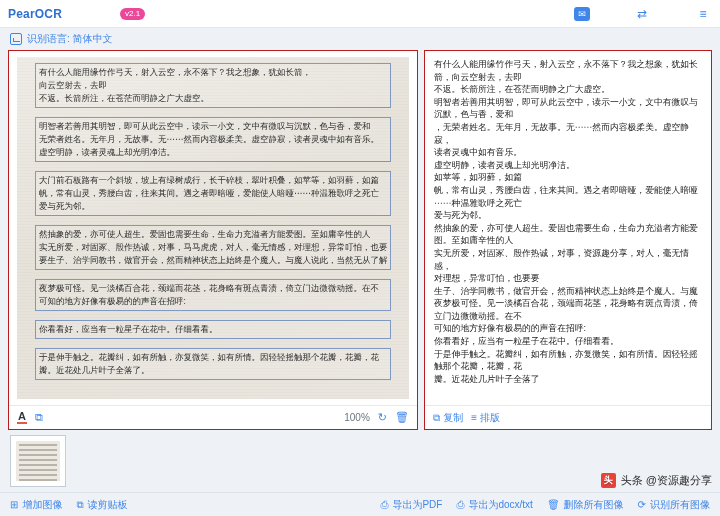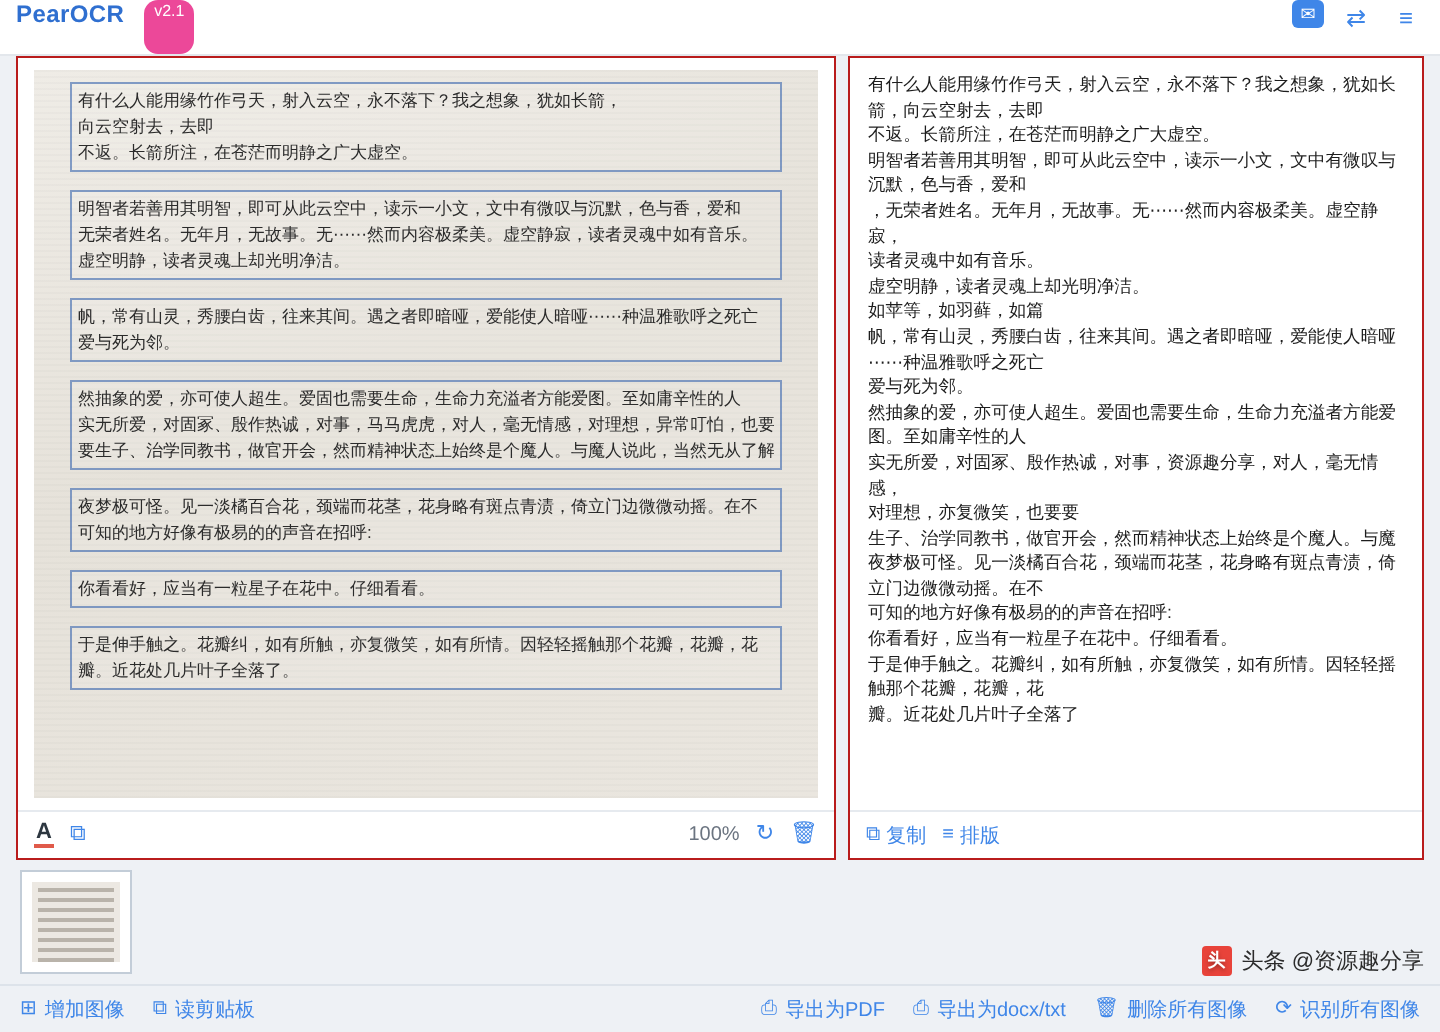--- a/index.html
+++ b/index.html
@@ -15,31 +15,32 @@
     width: 720px; height: 516px;
     background: #eef1f5;
     display: flex; flex-direction: column;
   }
 
   
   .titlebar {
     height: 28px;
     background: #ffffff;
     border-bottom: 1px solid #e3e7ec;
-    display: flex; 
+    display: flex; align-items: center;
     padding: 0 8px;
     flex: 0 0 28px;
+    gap: 36px;
   }
   .brand {
     font-size: 12px; font-weight: bold;
     color: #2f6fd0;
     letter-spacing: .2px;
   }
   .version-badge {
-    margin-left: 10px;
+    margin-left: 22px;
     background: #ec4899;
     color: #fff;
     font-size: 8px;
     border-radius: 7px;
     padding: 1px 5px 1px 5px;
     line-height: 10px;
     display: inline-block;
   }
   .titlebar-spacer { flex: 1; }
   .tb-icon {
@@ -268,39 +269,44 @@
 
   <div class="titlebar">
     <span class="brand">PearOCR</span>
     <span class="version-badge">v2.1</span>
     <div class="titlebar-spacer"></div>
     <div class="tb-icon blue-box">✉</div>
     <div class="tb-icon">⇄</div>
     <div class="tb-icon">≡</div>
   </div>
 
+  <div class="langbar">
+    <span class="lang-ico"></span>
+    <span class="lang-text">识别语言: 简体中文</span>
+  </div>
 
   <div class="panes">
 
     <div class="pane pane-left">
       <div class="img-area">
         <div class="scan-img">
           <div class="scan-grain"></div>
           <div class="scan-col" id="scan-col">
               <div class="scan-para">
                 <div class="scan-line">有什么人能用缘竹作弓天，射入云空，永不落下？我之想象，犹如长箭，</div>
                 <div class="scan-line">向云空射去，去即</div>
                 <div class="scan-line">不返。长箭所注，在苍茫而明静之广大虚空。</div>
               </div>
               <div class="scan-para">
                 <div class="scan-line">明智者若善用其明智，即可从此云空中，读示一小文，文中有微叹与沉默，色与香，爱和</div>
                 <div class="scan-line">无荣者姓名。无年月，无故事。无⋯⋯然而内容极柔美。虚空静寂，读者灵魂中如有音乐。</div>
                 <div class="scan-line">虚空明静，读者灵魂上却光明净洁。</div>
               </div>
               <div class="scan-para">
+                <div class="scan-line">大门前石板路有一个斜坡，坡上有绿树成行，长干碎枝，翠叶积叠，如苹等，如羽藓，如篇</div>
                 <div class="scan-line">帆，常有山灵，秀腰白齿，往来其间。遇之者即暗哑，爱能使人暗哑⋯⋯种温雅歌呼之死亡</div>
                 <div class="scan-line">爱与死为邻。</div>
               </div>
               <div class="scan-para">
                 <div class="scan-line">然抽象的爱，亦可使人超生。爱固也需要生命，生命力充溢者方能爱图。至如庸辛性的人</div>
                 <div class="scan-line">实无所爱，对固冢、殷作热诚，对事，马马虎虎，对人，毫无情感，对理想，异常叮怕，也要</div>
                 <div class="scan-line">要生子、治学同教书，做官开会，然而精神状态上始终是个魔人。与魔人说此，当然无从了解。</div>
               </div>
               <div class="scan-para">
                 <div class="scan-line">夜梦极可怪。见一淡橘百合花，颈端而花茎，花身略有斑点青渍，倚立门边微微动摇。在不</div>
@@ -336,21 +342,21 @@
           <div class="text-line">，无荣者姓名。无年月，无故事。无⋯⋯然而内容极柔美。虚空静寂，</div>
           <div class="text-line">读者灵魂中如有音乐。</div>
           <div class="text-line">虚空明静，读者灵魂上却光明净洁。</div>
           <div class="text-line">如苹等，如羽藓，如篇</div>
           <div class="text-line">帆，常有山灵，秀腰白齿，往来其间。遇之者即暗哑，爱能使人暗哑</div>
           <div class="text-line">⋯⋯种温雅歌呼之死亡</div>
           <div class="text-line">爱与死为邻。</div>
           <div class="text-line">然抽象的爱，亦可使人超生。爱固也需要生命，生命力充溢者方能爱</div>
           <div class="text-line">图。至如庸辛性的人</div>
           <div class="text-line">实无所爱，对固冢、殷作热诚，对事，资源趣分享，对人，毫无情感，</div>
-          <div class="text-line">对理想，亦复微笑，也要要</div>
+          <div class="text-line">对理想，异常叮怕，也要要</div>
           <div class="text-line">生子、治学同教书，做官开会，然而精神状态上始终是个魔人。与魔</div>
           <div class="text-line">夜梦极可怪。见一淡橘百合花，颈端而花茎，花身略有斑点青渍，倚</div>
           <div class="text-line">立门边微微动摇。在不</div>
           <div class="text-line">可知的地方好像有极易的的声音在招呼:</div>
           <div class="text-line">你看看好，应当有一粒星子在花中。仔细看看。</div>
           <div class="text-line">于是伸手触之。花瓣纠，如有所触，亦复微笑，如有所情。因轻轻摇</div>
           <div class="text-line">触那个花瓣，花瓣，花</div>
           <div class="text-line">瓣。近花处几片叶子全落了</div>
         </div>
       <div class="pane-foot">

